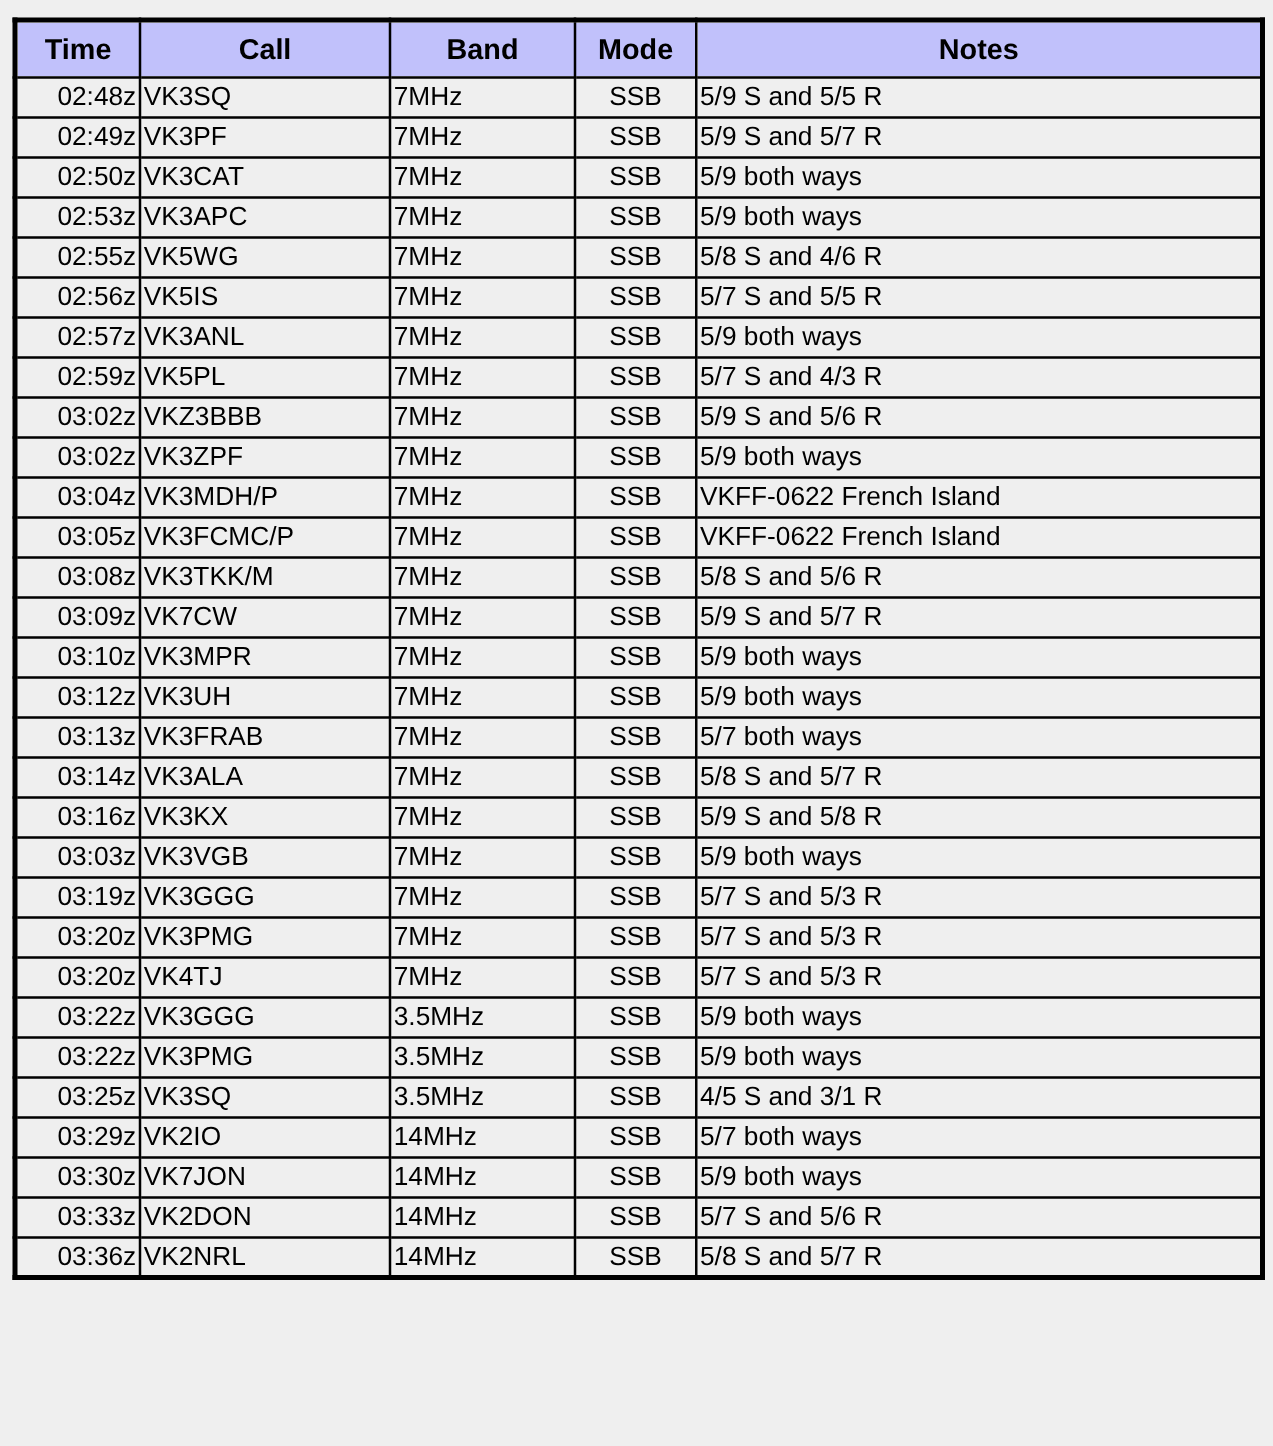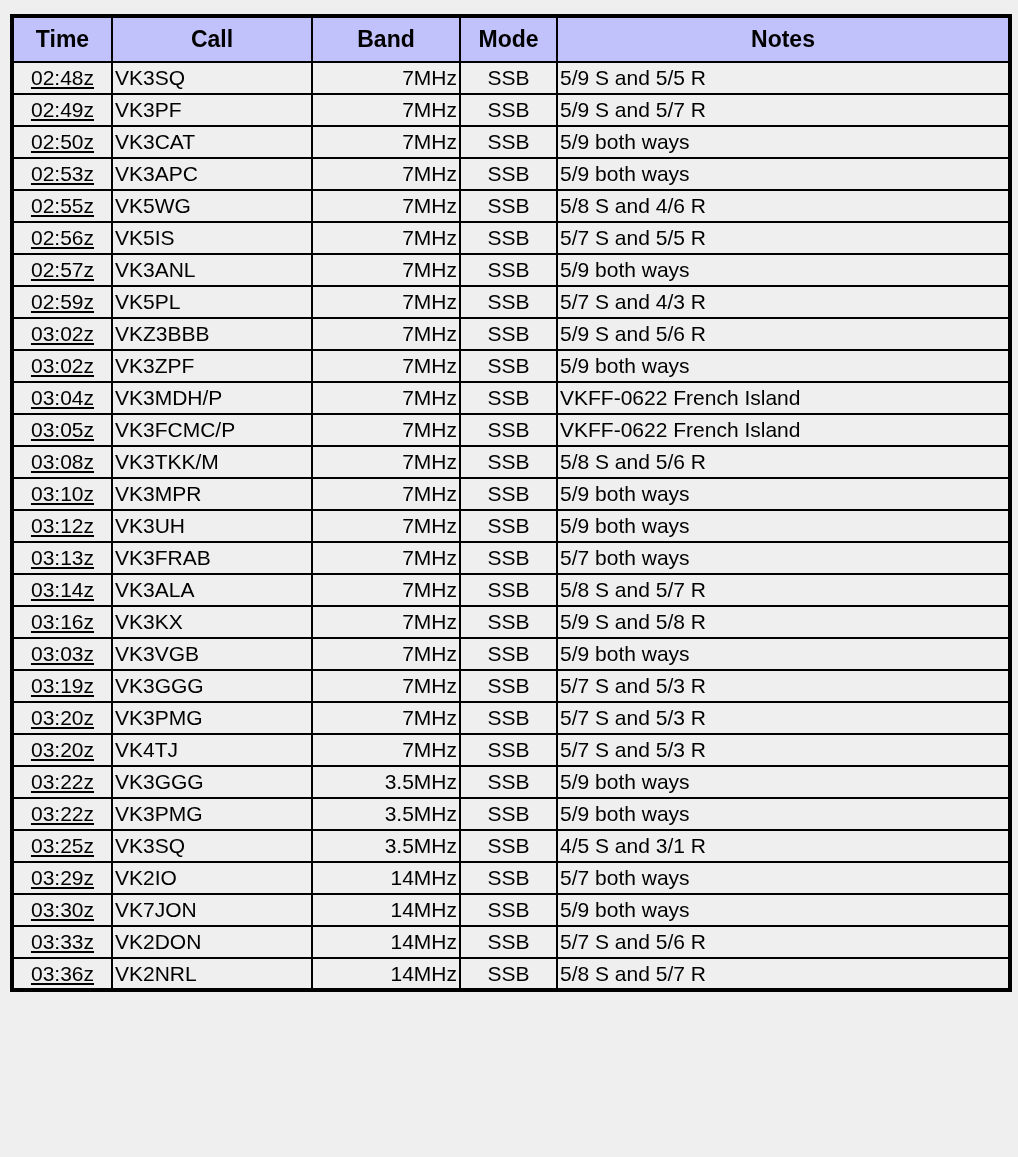--- a/index.html
+++ b/index.html
@@ -46,23 +46,23 @@
     height: 32px;
     padding: 1px 2px;
   }
   
   col.c-time  { width: 100px; }
   col.c-call  { width: 200px; }
   col.c-band  { width: 148px; }
   col.c-mode  { width: 97px;  }
   col.c-notes { width: 453px; }
   
-  td.col-0 { text-align: center; text-decoration: underline; }
+  td.col-0 { text-align: right; }
   td.col-1 { text-align: left; padding-left: 4px; }
-  td.col-2 { text-align: right; margin-left: 44px; }
+  td.col-2 { text-align: left; margin-left: 44px; }
   td.col-3 { text-align: center; }
   td.col-4 { text-align: left; padding-left: 3px; }
 </style>
 </head>
 <body>
 
 <div class="log-wrap">
   <table class="log">
     <colgroup>
       <col class="c-time">
@@ -166,20 +166,27 @@
           <td class="col-4">VKFF-0622 French Island</td>
         </tr>
         <tr>
           <td class="col-0">03:08z</td>
           <td class="col-1">VK3TKK/M</td>
           <td class="col-2">7MHz</td>
           <td class="col-3">SSB</td>
           <td class="col-4">5/8 S and 5/6 R</td>
         </tr>
         <tr>
+          <td class="col-0">03:09z</td>
+          <td class="col-1">VK7CW</td>
+          <td class="col-2">7MHz</td>
+          <td class="col-3">SSB</td>
+          <td class="col-4">5/9 S and 5/7 R</td>
+        </tr>
+        <tr>
           <td class="col-0">03:10z</td>
           <td class="col-1">VK3MPR</td>
           <td class="col-2">7MHz</td>
           <td class="col-3">SSB</td>
           <td class="col-4">5/9 both ways</td>
         </tr>
         <tr>
           <td class="col-0">03:12z</td>
           <td class="col-1">VK3UH</td>
           <td class="col-2">7MHz</td>

